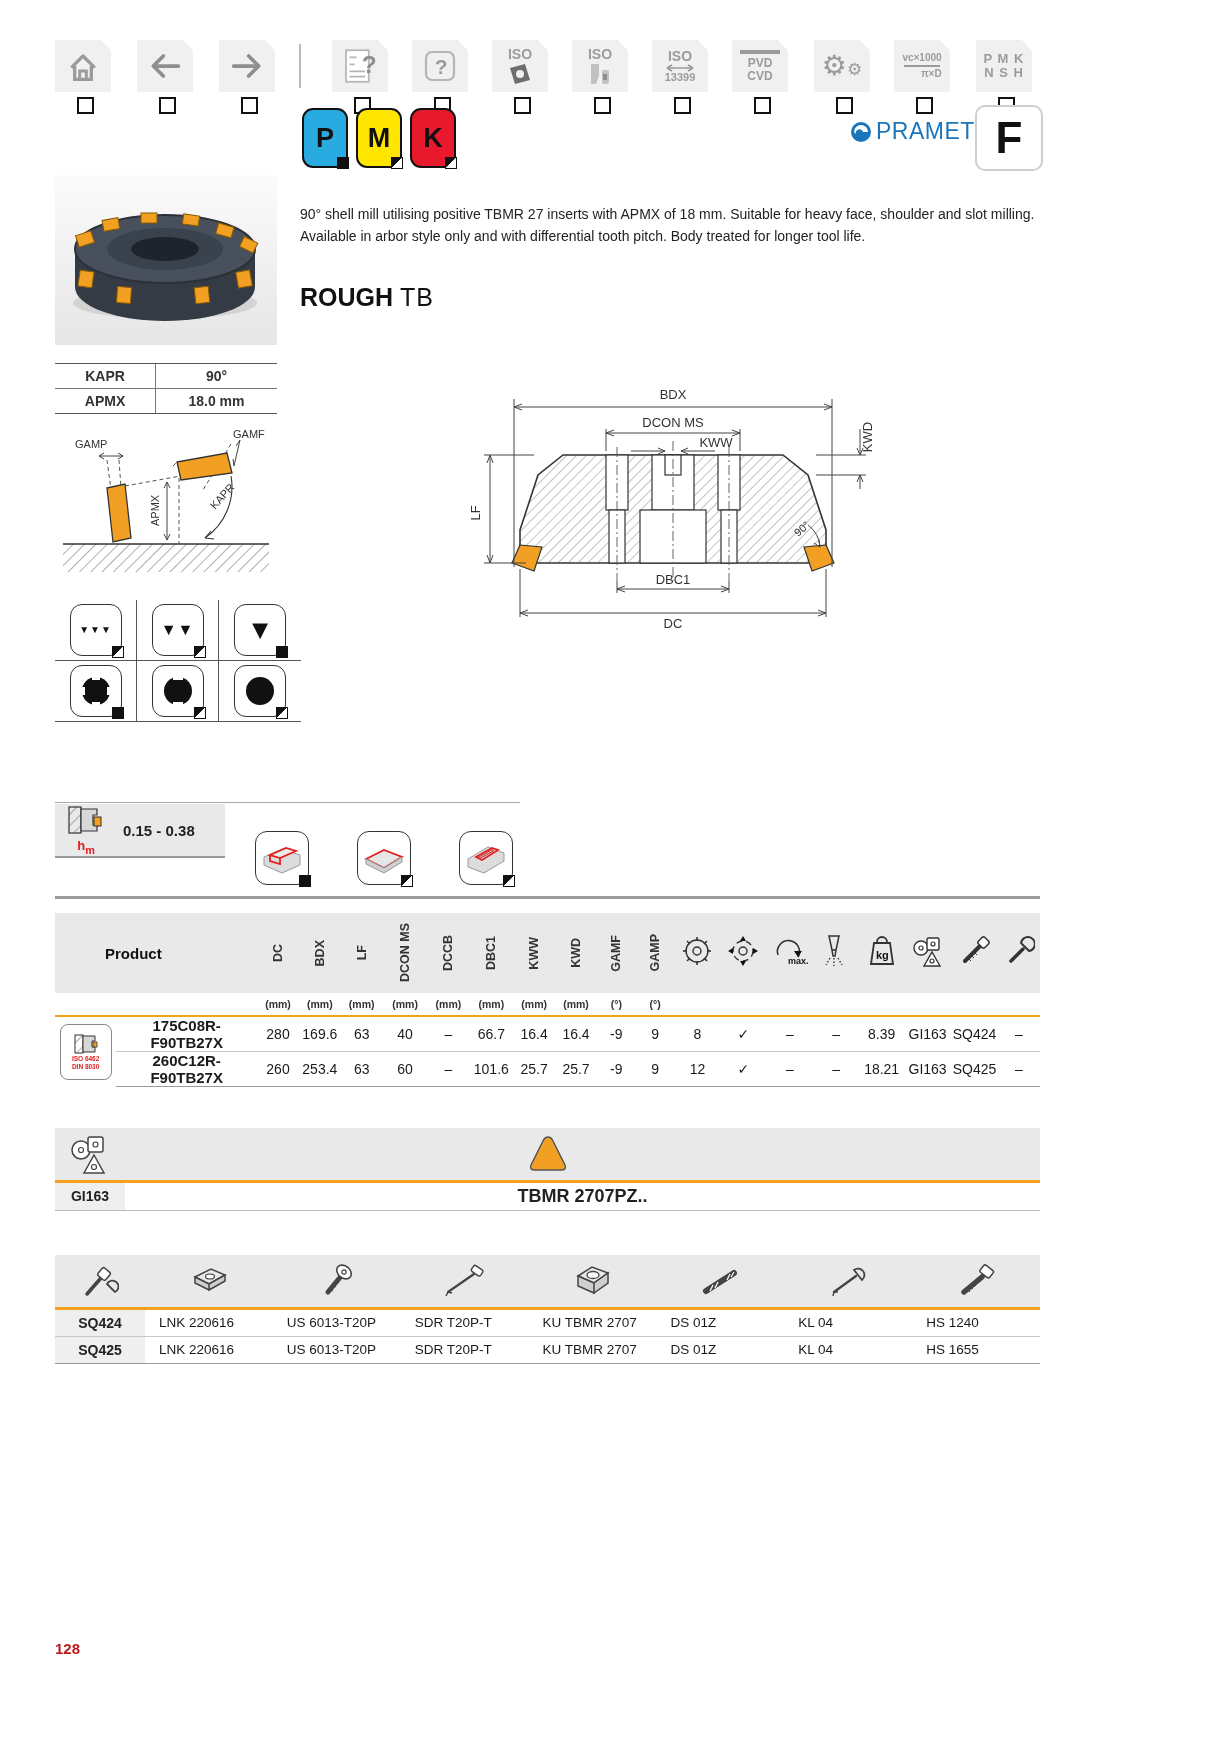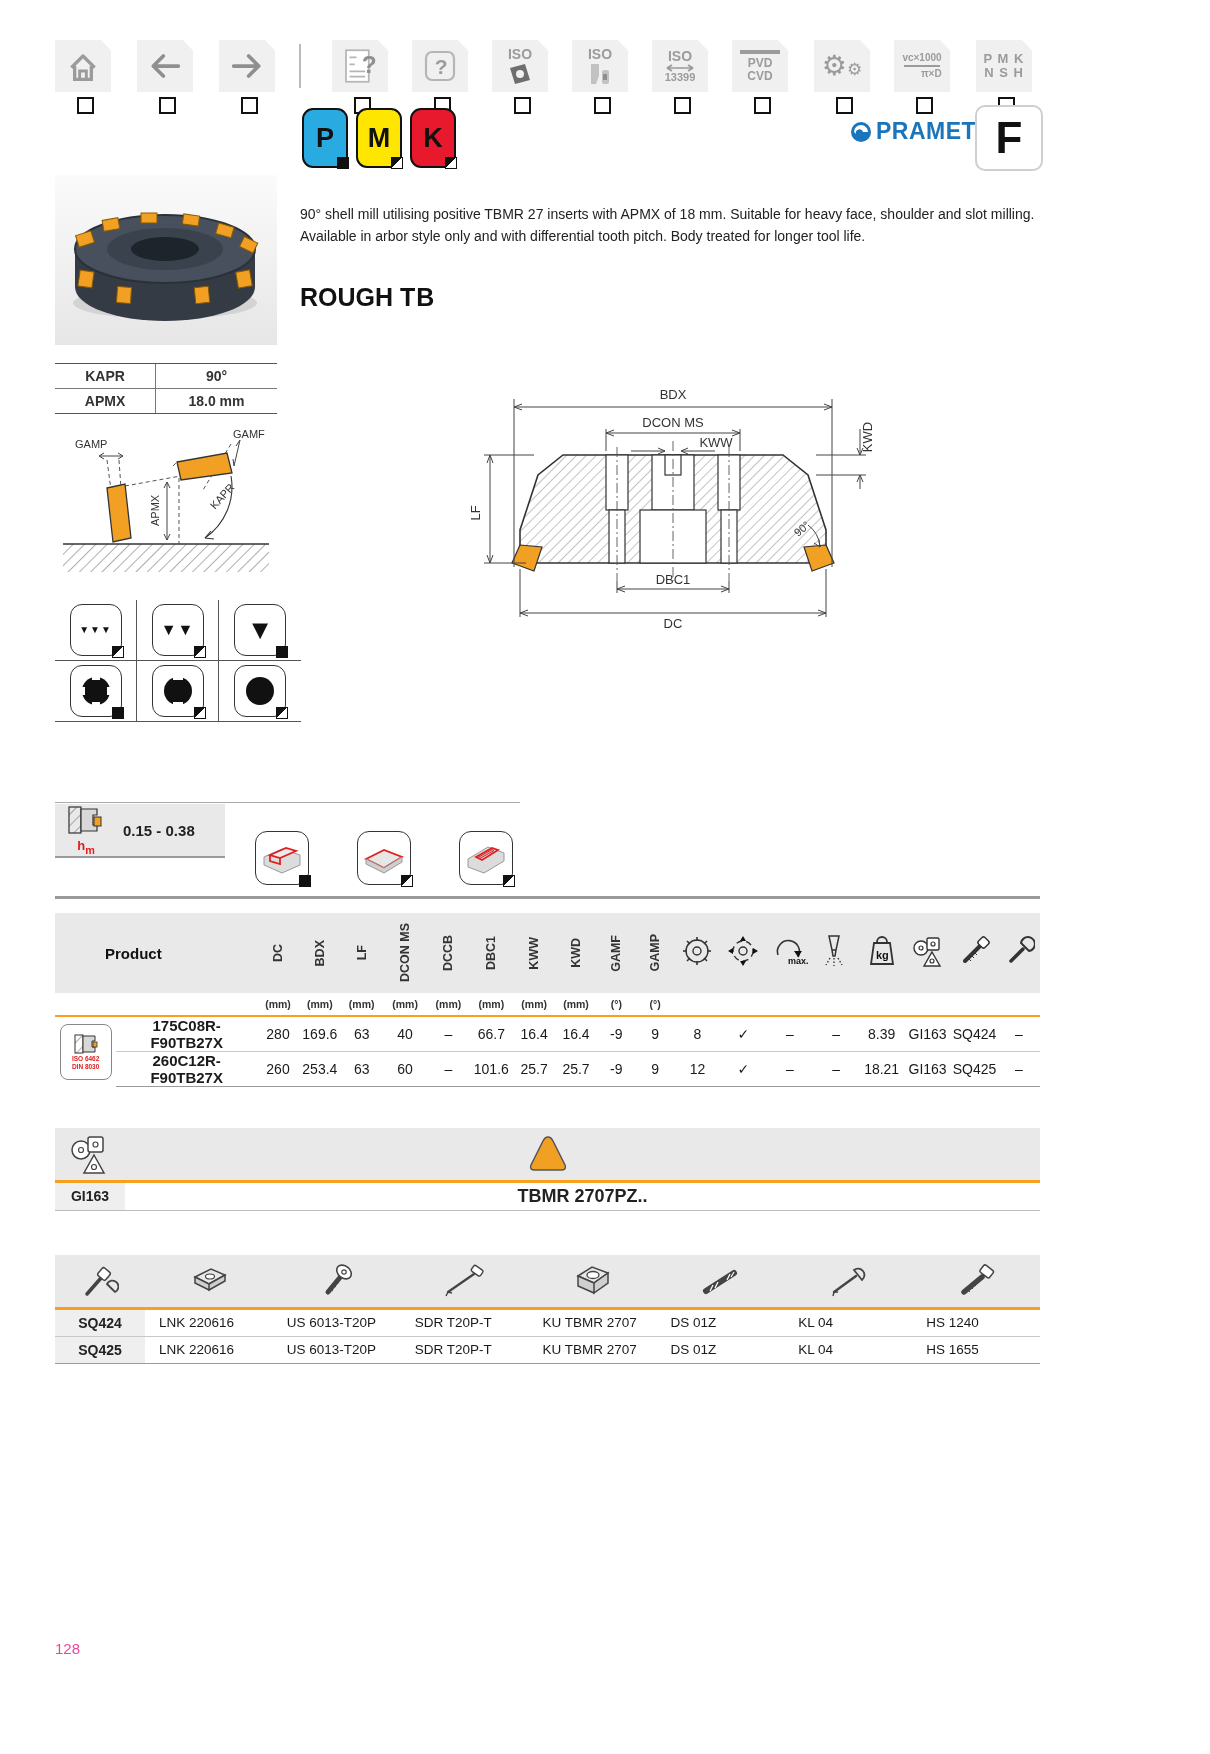--- a/index.html
+++ b/index.html
@@ -23,31 +23,31 @@
   
   .code-box{position:absolute;left:55px;top:106px;width:222px;height:58px;background:#181818;
             display:flex;align-items:center;justify-content:center;}
   .code-box span{color:#fff;font-size:30px;font-weight:bold;letter-spacing:1px;}
   .tag{position:absolute;top:108px;width:42px;height:56px;border:2.5px solid #111;border-radius:11px;
        display:flex;align-items:center;justify-content:center;font-size:27px;font-weight:bold;color:#111;}
   .mk{position:absolute;width:12px;height:12px;right:-3px;bottom:-3px;box-sizing:border-box;border:1.8px solid #111;}
   .mk.solid{background:#111;}
   .mk.fold{background:linear-gradient(135deg,#111 48%,#fff 48%);}
   .brand{position:absolute;left:850px;top:118px;display:flex;align-items:center;gap:4px;}
-  .brand-name{color:#1b75bb;font-size:23px;font-weight:bold;letter-spacing:.5px;}
+  .brand-name{color:#1b75bb;font-size:23px;font-weight:normal;letter-spacing:.5px;}
   .fbox{position:absolute;left:975px;top:105px;width:64px;height:62px;border:2px solid #cfcfcf;border-radius:10px;
         display:flex;align-items:center;justify-content:center;font-size:44px;font-weight:bold;color:#111;background:#fff;}
 
   
   .photo{position:absolute;left:55px;top:175px;width:222px;height:170px;}
   .title{position:absolute;left:300px;top:180px;width:745px;font-size:16.5px;font-weight:bold;color:#111;}
   .desc{position:absolute;left:300px;top:204px;width:745px;font-size:14px;line-height:1.55;color:#222;}
   .series{position:absolute;left:300px;top:283px;font-size:25px;color:#111;}
   .series .b{font-weight:bold;}
-  .series .l{font-weight:bold;letter-spacing:1px;}
+  .series .l{font-weight:normal;letter-spacing:1px;}
 
   
   .kp{position:absolute;left:55px;top:363px;width:222px;border-top:1.5px solid #555;border-bottom:1.5px solid #555;}
   .kp-row{display:flex;height:24px;align-items:center;}
   .kp-row + .kp-row{border-top:1px solid #777;}
   .kp-l{width:100px;text-align:center;font-size:14px;font-weight:bold;color:#333;border-right:1px solid #777;height:100%;
         display:flex;align-items:center;justify-content:center;}
   .kp-v{flex:1;text-align:center;font-size:14px;font-weight:bold;color:#333;}
 
   .diagram{position:absolute;left:55px;top:426px;}
@@ -107,21 +107,21 @@
   .sp-band .slot{display:flex;align-items:center;justify-content:center;}
   .sp-band .slot:first-child{width:90px;}
   .sp-band .slot{width:128px;}
   .sp-rule{height:2.5px;background:#f7a01e;}
   .sp-row{display:flex;height:26px;align-items:center;border-bottom:1px solid #c8c8c8;}
   .sp-row:last-child{border-bottom:1px solid #9a9a9a;}
   .sp-set{width:90px;background:#efefef;height:100%;display:flex;align-items:center;justify-content:center;
           font-size:14px;font-weight:bold;color:#222;}
   .sp-cell{width:128px;font-size:13.5px;color:#1a1a1a;padding-left:14px;box-sizing:border-box;}
 
-  .pagenum{position:absolute;left:55px;top:1640px;font-size:15px;color:#ec4899;}
+  .pagenum{position:absolute;left:55px;top:1640px;font-size:15px;color:#b91c1c;font-weight:bold;}
 </style>
 </head>
 <body>
 
 <div class="page">
 
   <div class="tool" style="left:55px">
     <svg width="40" height="40" viewBox="0 0 48 48">
       <path d="M10,26 L24,12 L38,26" fill="none" stroke="#9b9b9b" stroke-width="4" stroke-linejoin="round"></path>
       <path d="M14,24 V40 H34 V24" fill="none" stroke="#9b9b9b" stroke-width="4"></path>

